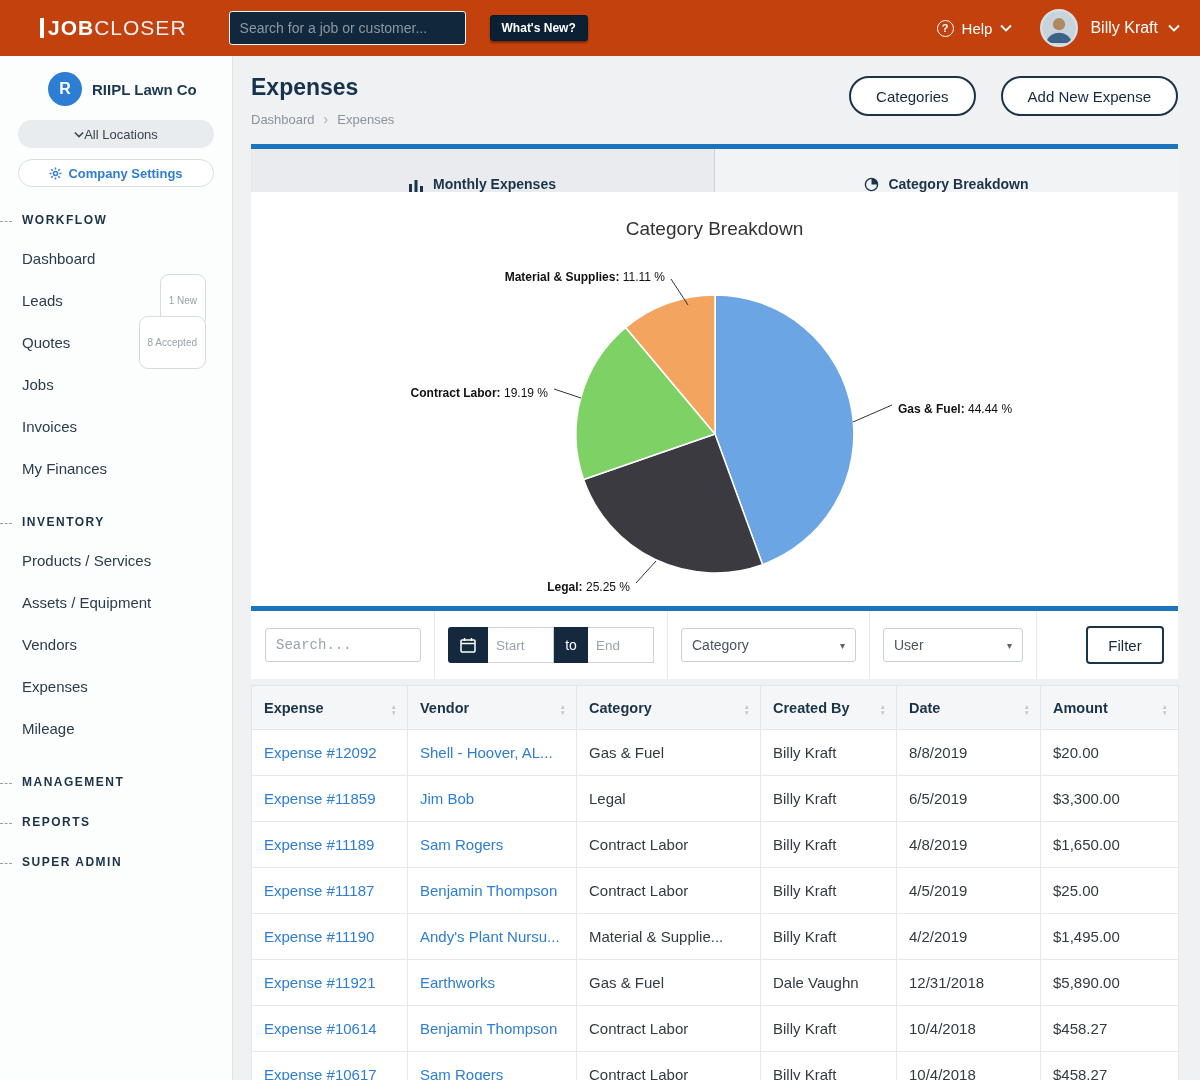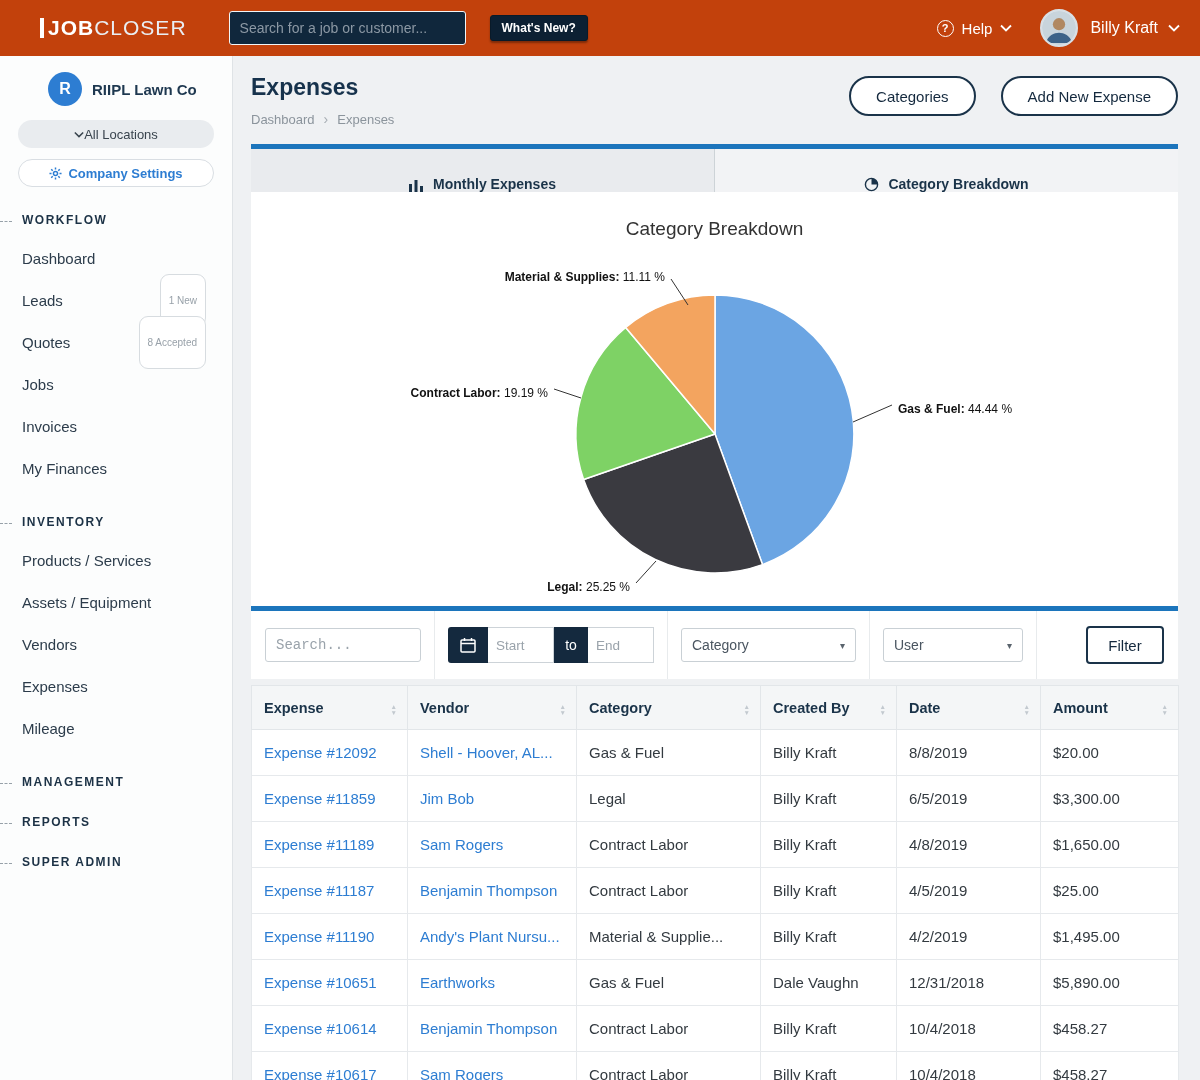--- a/index.html
+++ b/index.html
@@ -343,21 +343,21 @@
               </tr>
               <tr data-interactable="false">
                 <td class="link" data-interactable="true">Expense #11190</td>
                 <td class="link" data-interactable="true">Andy's Plant Nursu...</td>
                 <td data-interactable="false">Material &amp; Supplie...</td>
                 <td data-interactable="false">Billy Kraft</td>
                 <td data-interactable="false">4/2/2019</td>
                 <td data-interactable="false">$1,495.00</td>
               </tr>
               <tr data-interactable="false">
-                <td class="link" data-interactable="true">Expense #10651</td>
+                <td class="link" data-interactable="true">Expense #11921</td>
                 <td class="link" data-interactable="true">Earthworks</td>
                 <td data-interactable="false">Gas &amp; Fuel</td>
                 <td data-interactable="false">Dale Vaughn</td>
                 <td data-interactable="false">12/31/2018</td>
                 <td data-interactable="false">$5,890.00</td>
               </tr>
               <tr data-interactable="false">
                 <td class="link" data-interactable="true">Expense #10614</td>
                 <td class="link" data-interactable="true">Benjamin Thompson</td>
                 <td data-interactable="false">Contract Labor</td>

